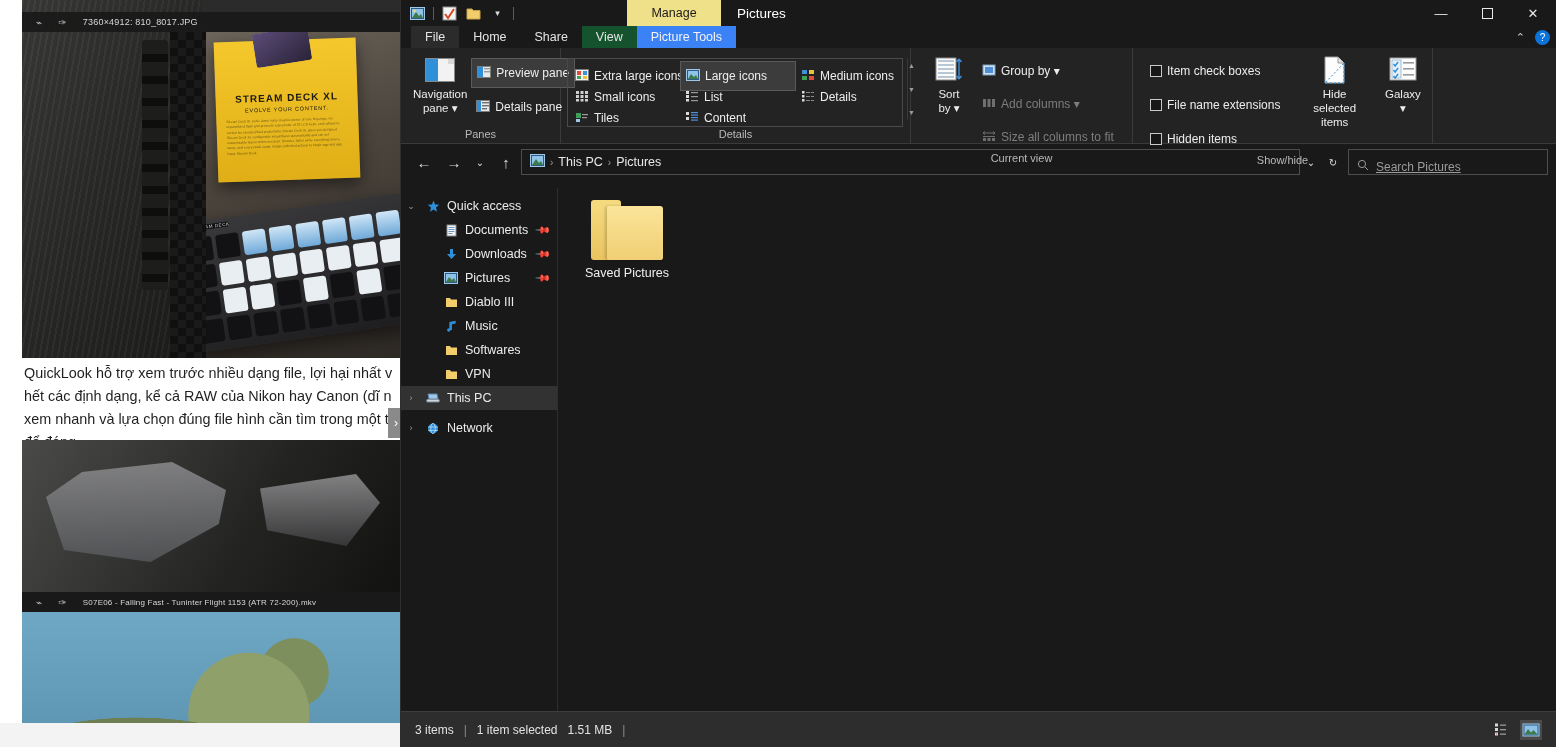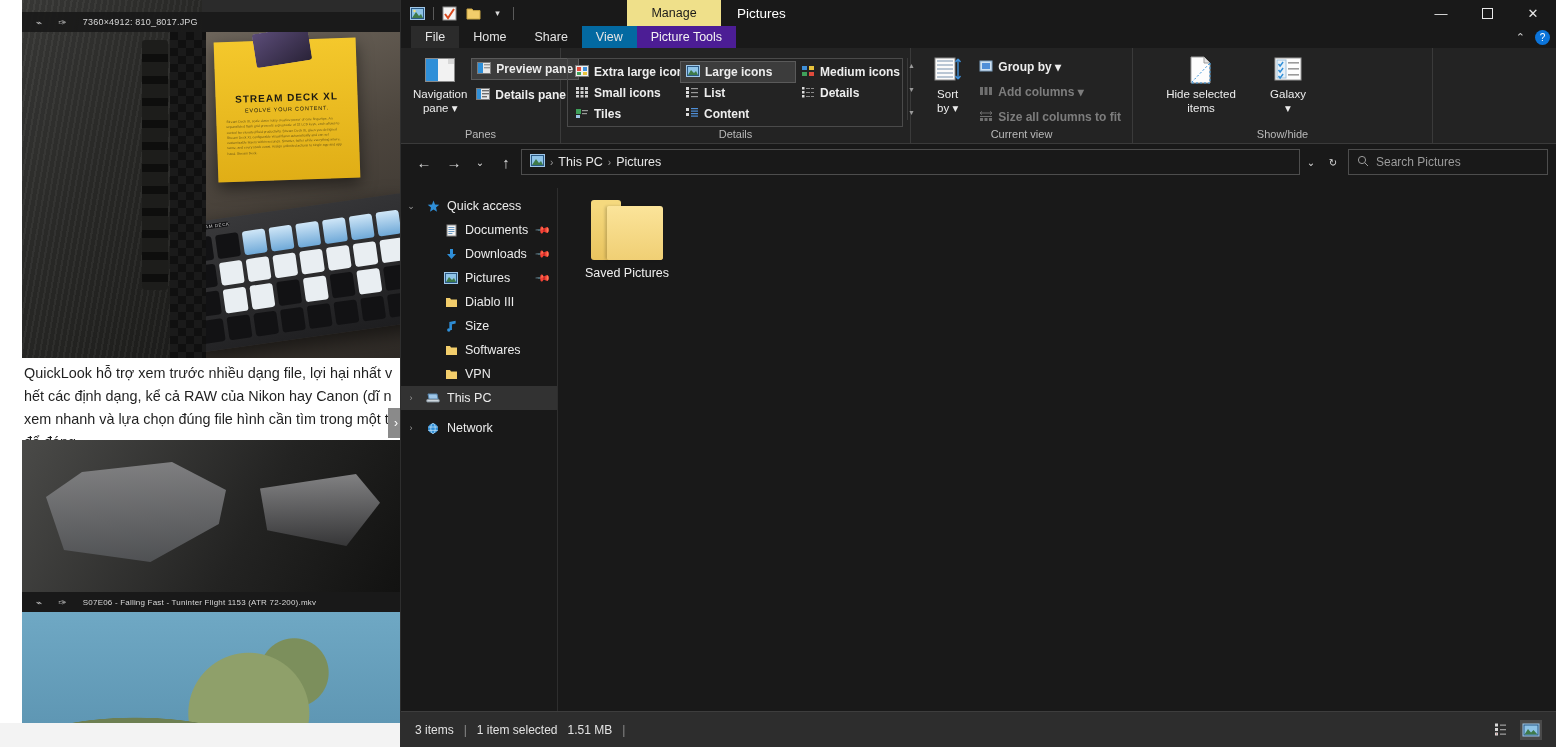--- a/index.html
+++ b/index.html
@@ -198,59 +198,59 @@
     display:flex; align-items:center; justify-content:center; font-size:12.5px;
   }
   .win-title{ position:absolute; left:336px; top:0; height:26px; display:flex; align-items:center; font-size:13.5px; color:#fff;}
   .win-ctrls{ position:absolute; right:0; top:0; height:26px; display:flex; }
   .win-ctrls div{ width:46px; height:26px; display:flex; align-items:center; justify-content:center;
     font-size:13px; color:#e8e8e8; }
 
   .ribbon-tabs{ height:22px; display:flex; align-items:stretch; padding-left:10px; position:relative; }
   .rtab{ padding:0 14px; display:flex; align-items:center; font-size:12.5px; color:#e4e4e4; }
   .rtab.file{ background:#2b2b2b; }
-  .rtab.active{ background:#0369a1; }
-  .rtab.ctxlabel{ background:#4c1d95; color:#f3f3f3; }
+  .rtab.active{ background:#14532d; }
+  .rtab.ctxlabel{ background:#3b82f6; color:#f3f3f3; }
   .ribbon-right{ position:absolute; right:6px; top:0; height:22px; display:flex; align-items:center; gap:10px; }
   .ribbon-right .chev{ font-size:11px; color:#cfcfcf; }
   .ribbon-right .help{ width:15px;height:15px;border-radius:50%;background:#0b74da;color:#fff;
     font-size:10px;display:flex;align-items:center;justify-content:center;}
 
   .ribbon{ height:96px; background:#232323; display:flex; border-bottom:1px solid #3a3a3a; }
   .rgroup{ display:flex; flex-direction:column; justify-content:space-between; position:relative;
            border-right:1px solid #3a3a3a; padding:4px 6px 0; }
   .rgroup .gname{ text-align:center; font-size:11px; color:#b9b9b9; padding-bottom:3px; }
   .rbody{ display:flex; align-items:flex-start; gap:4px; }
 
   .big-btn{ width:74px; display:flex; flex-direction:column; align-items:center; gap:2px;
     font-size:11.5px; color:#ededed; text-align:center; padding-top:3px; line-height:1.22; }
   .big-ic{ width:34px; height:30px; display:flex; align-items:center; justify-content:center; }
 
-  .small-btn{ display:flex; align-items:center; gap:5px; height:22px; padding:0 5px;
-    font-size:12px; color:#ededed; white-space:nowrap;font-weight:bold; }
+  .small-btn{ display:flex; align-items:center; gap:5px; height:30px; padding:0 5px;
+    font-size:12px; color:#ededed; white-space:nowrap; }
   .small-btn.sel{ background:#3c3c3c; border:1px solid #5a5a5a; }
   .small-btn.disabled{ color:#7d7d7d; }
   .chk{ width:12px; height:12px; border:1px solid #c9c9c9; background:#171717; display:inline-block; }
   .layout-grid{ display:grid; grid-template-columns:110px 116px 104px; grid-auto-rows:21px;
     border:1px solid #4a4a4a; padding:2px; gap:0; }
   .layout-scroll{ width:14px; display:flex; flex-direction:column; align-items:center; justify-content:space-between;
     padding:4px 0; font-size:7px; color:#9a9a9a; border-left:1px solid #3a3a3a; height:62px;}
 
   
   .addr-row{ height:36px; display:flex; align-items:center; gap:0px; padding:0 8px; background:#191919; }
   .nav-btn{ width:30px; height:28px; display:flex; align-items:center; justify-content:center;
     font-size:15px; color:#dcdcdc; }
   .nav-btn.sm{ width:22px; font-size:10px; }
   .crumb-box{ flex:1; height:26px; border:1px solid #4d4d4d; background:#191919; display:flex;
     align-items:center; gap:5px; padding:0 8px; font-size:12.5px; color:#e8e8e8; }
   .crumb-sep{ color:#9a9a9a; font-size:10px; }
   .addr-tail{ display:flex; align-items:center; }
   .addr-tail .nav-btn{ border:1px solid transparent; }
-  .search-box{ width:200px; height:26px; border:1px solid #4d4d4d; display:flex; align-items:center;
-    gap:7px; padding:0 8px; color:#9b9b9b; font-size:12px; margin-left:4px; }
+  .search-box{ width:200px; height:26px; border:1px solid #4d4d4d; display:flex; align-items:flex-end;
+    gap:7px; padding:0 8px; color:#9b9b9b; font-size:12px; margin-left:4px;text-decoration:underline; }
 
   
   .ex-body{ position:absolute; left:0; right:0; top:188px; bottom:36px; display:flex; }
   .navpane{ width:157px; background:#191919; border-right:1px solid #2e2e2e; padding-top:6px; overflow:hidden; }
   .np-row{ height:24px; display:flex; align-items:center; gap:6px; font-size:12.5px; color:#ececec; padding-right:8px; }
   .np-row .exp{ width:16px; text-align:center; font-size:9px; color:#9a9a9a; }
   .np-row .ic{ width:16px; display:flex; align-items:center; justify-content:center; font-size:12px; }
   .np-row .pin{ margin-left:auto; color:#9a9a9a; font-size:10px; transform:rotate(45deg); }
   .np-row.sel{ background:#323232; }
   .np-row.indent .exp{ visibility:hidden; }
@@ -710,20 +710,34 @@
                   </svg></span>
               <span>Size all columns to fit</span>
             </div>
           </div>
         </div>
         <div class="gname">Current view</div>
       </div>
 
       <div class="rgroup" style="width:300px">
         <div class="rbody" style="padding-left:6px">
+          <div style="display:flex;flex-direction:column;gap:4px;padding-top:4px">
+            <div class="small-btn">
+              <span class="chk"></span>
+              <span>Item check boxes</span>
+            </div>
+            <div class="small-btn">
+              <span class="chk"></span>
+              <span>File name extensions</span>
+            </div>
+            <div class="small-btn">
+              <span class="chk"></span>
+              <span>Hidden items</span>
+            </div>
+          </div>
           <div class="big-btn" style="width:84px;margin-left:14px">
             <span class="big-ic">
               <svg width="30" height="28" viewBox="0 0 30 28">
                   <path d="M5 1 h13 l6 6 v20 H5 Z" fill="#fdfdfd" stroke="#9a9a9a"></path>
                   <path d="M18 1 v6 h6" fill="#e4e4e4" stroke="#9a9a9a"></path>
                   <path d="M5 1 L24 27" stroke="#ffffff" stroke-width="0"></path>
                   <path d="M24 7 v20 H5 Z" fill="none" stroke="#2f8fd8" stroke-dasharray="2 2"></path>
                 </svg>
             </span>
             <span style="white-space:pre-line">Hide selected
@@ -852,21 +866,21 @@
         </div>
 
         <div class="np-row lvl2 indent">
           <span class="exp"></span>
           <span class="ic">
             <svg width="13" height="13" viewBox="0 0 13 13">
                 <path d="M5 10 V2.5 L10 1.5 V3 L6.3 3.8 V10" stroke="#2f8fd8" stroke-width="1.3" fill="none"></path>
                 <circle cx="3.8" cy="10" r="1.7" fill="#2f8fd8"></circle>
               </svg>
           </span>
-          <span>Size</span>
+          <span>Music</span>
         </div>
 
         <div class="np-row lvl2 indent">
           <span class="exp"></span>
           <span class="ic">
             <svg width="13" height="11" viewBox="0 0 13 11">
                 <path d="M1 1 h4 l1 1.4 h6 V10 H1 Z" fill="#f2cd6b"></path>
               </svg>
           </span>
           <span>Softwares</span>

